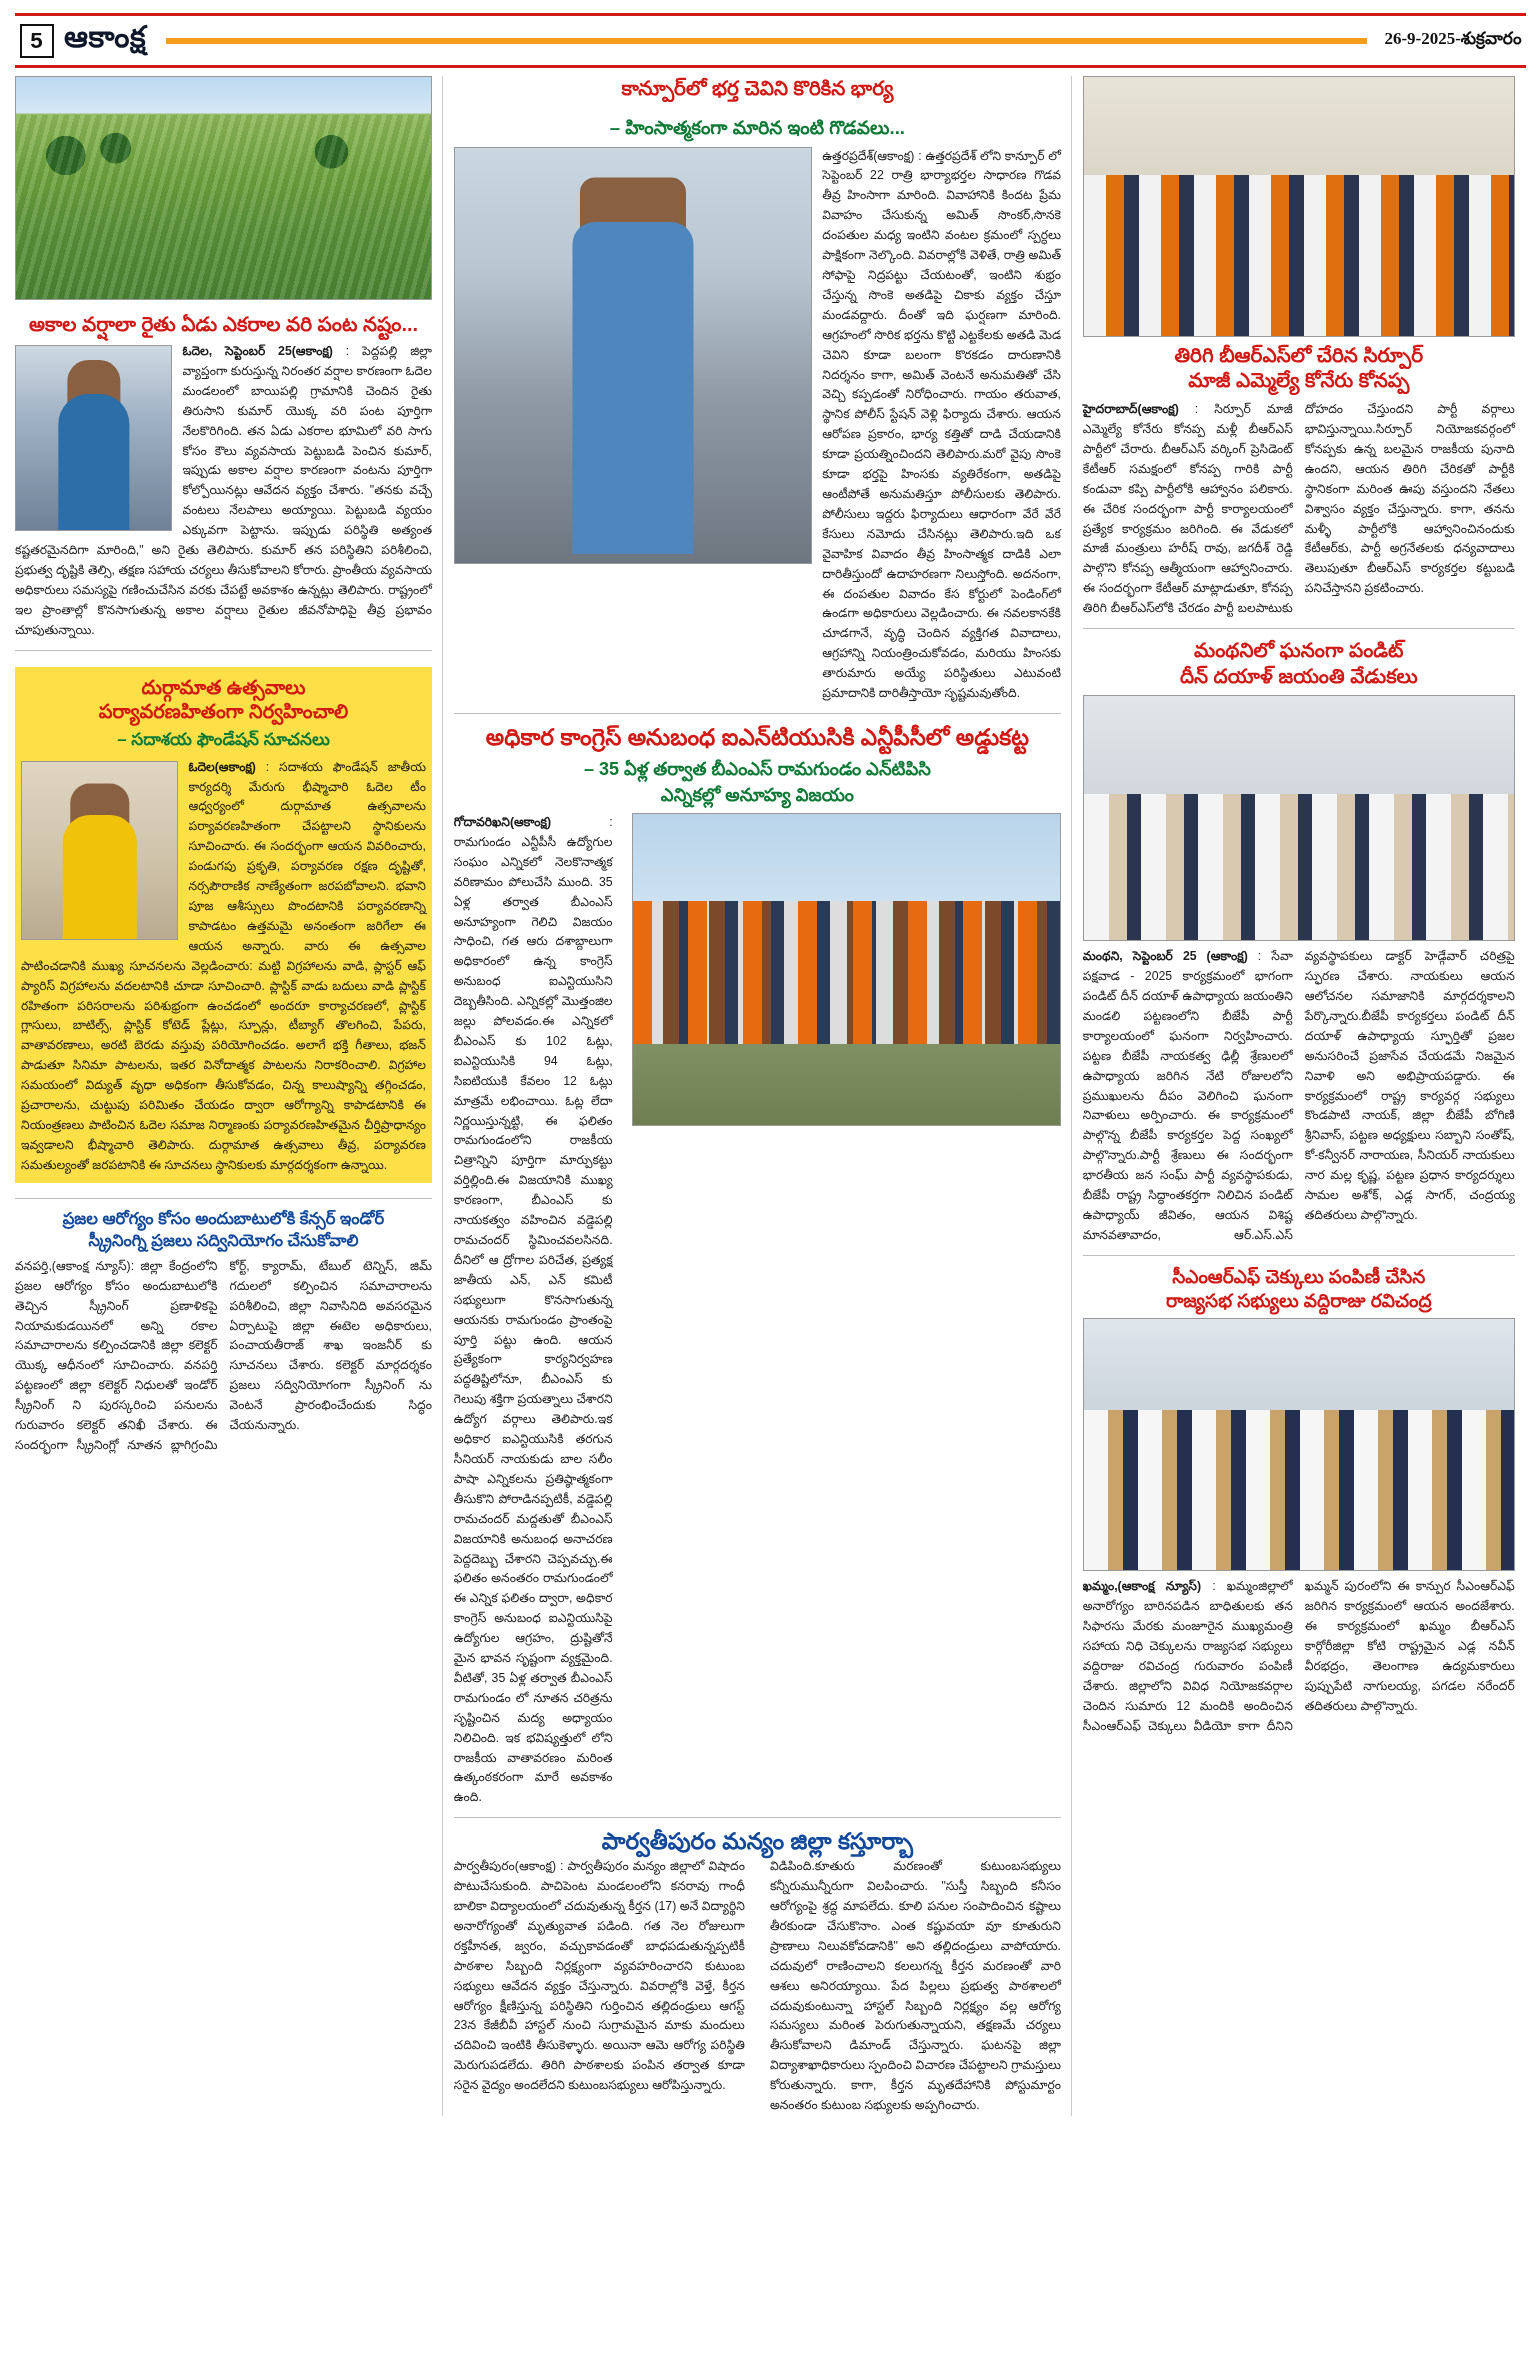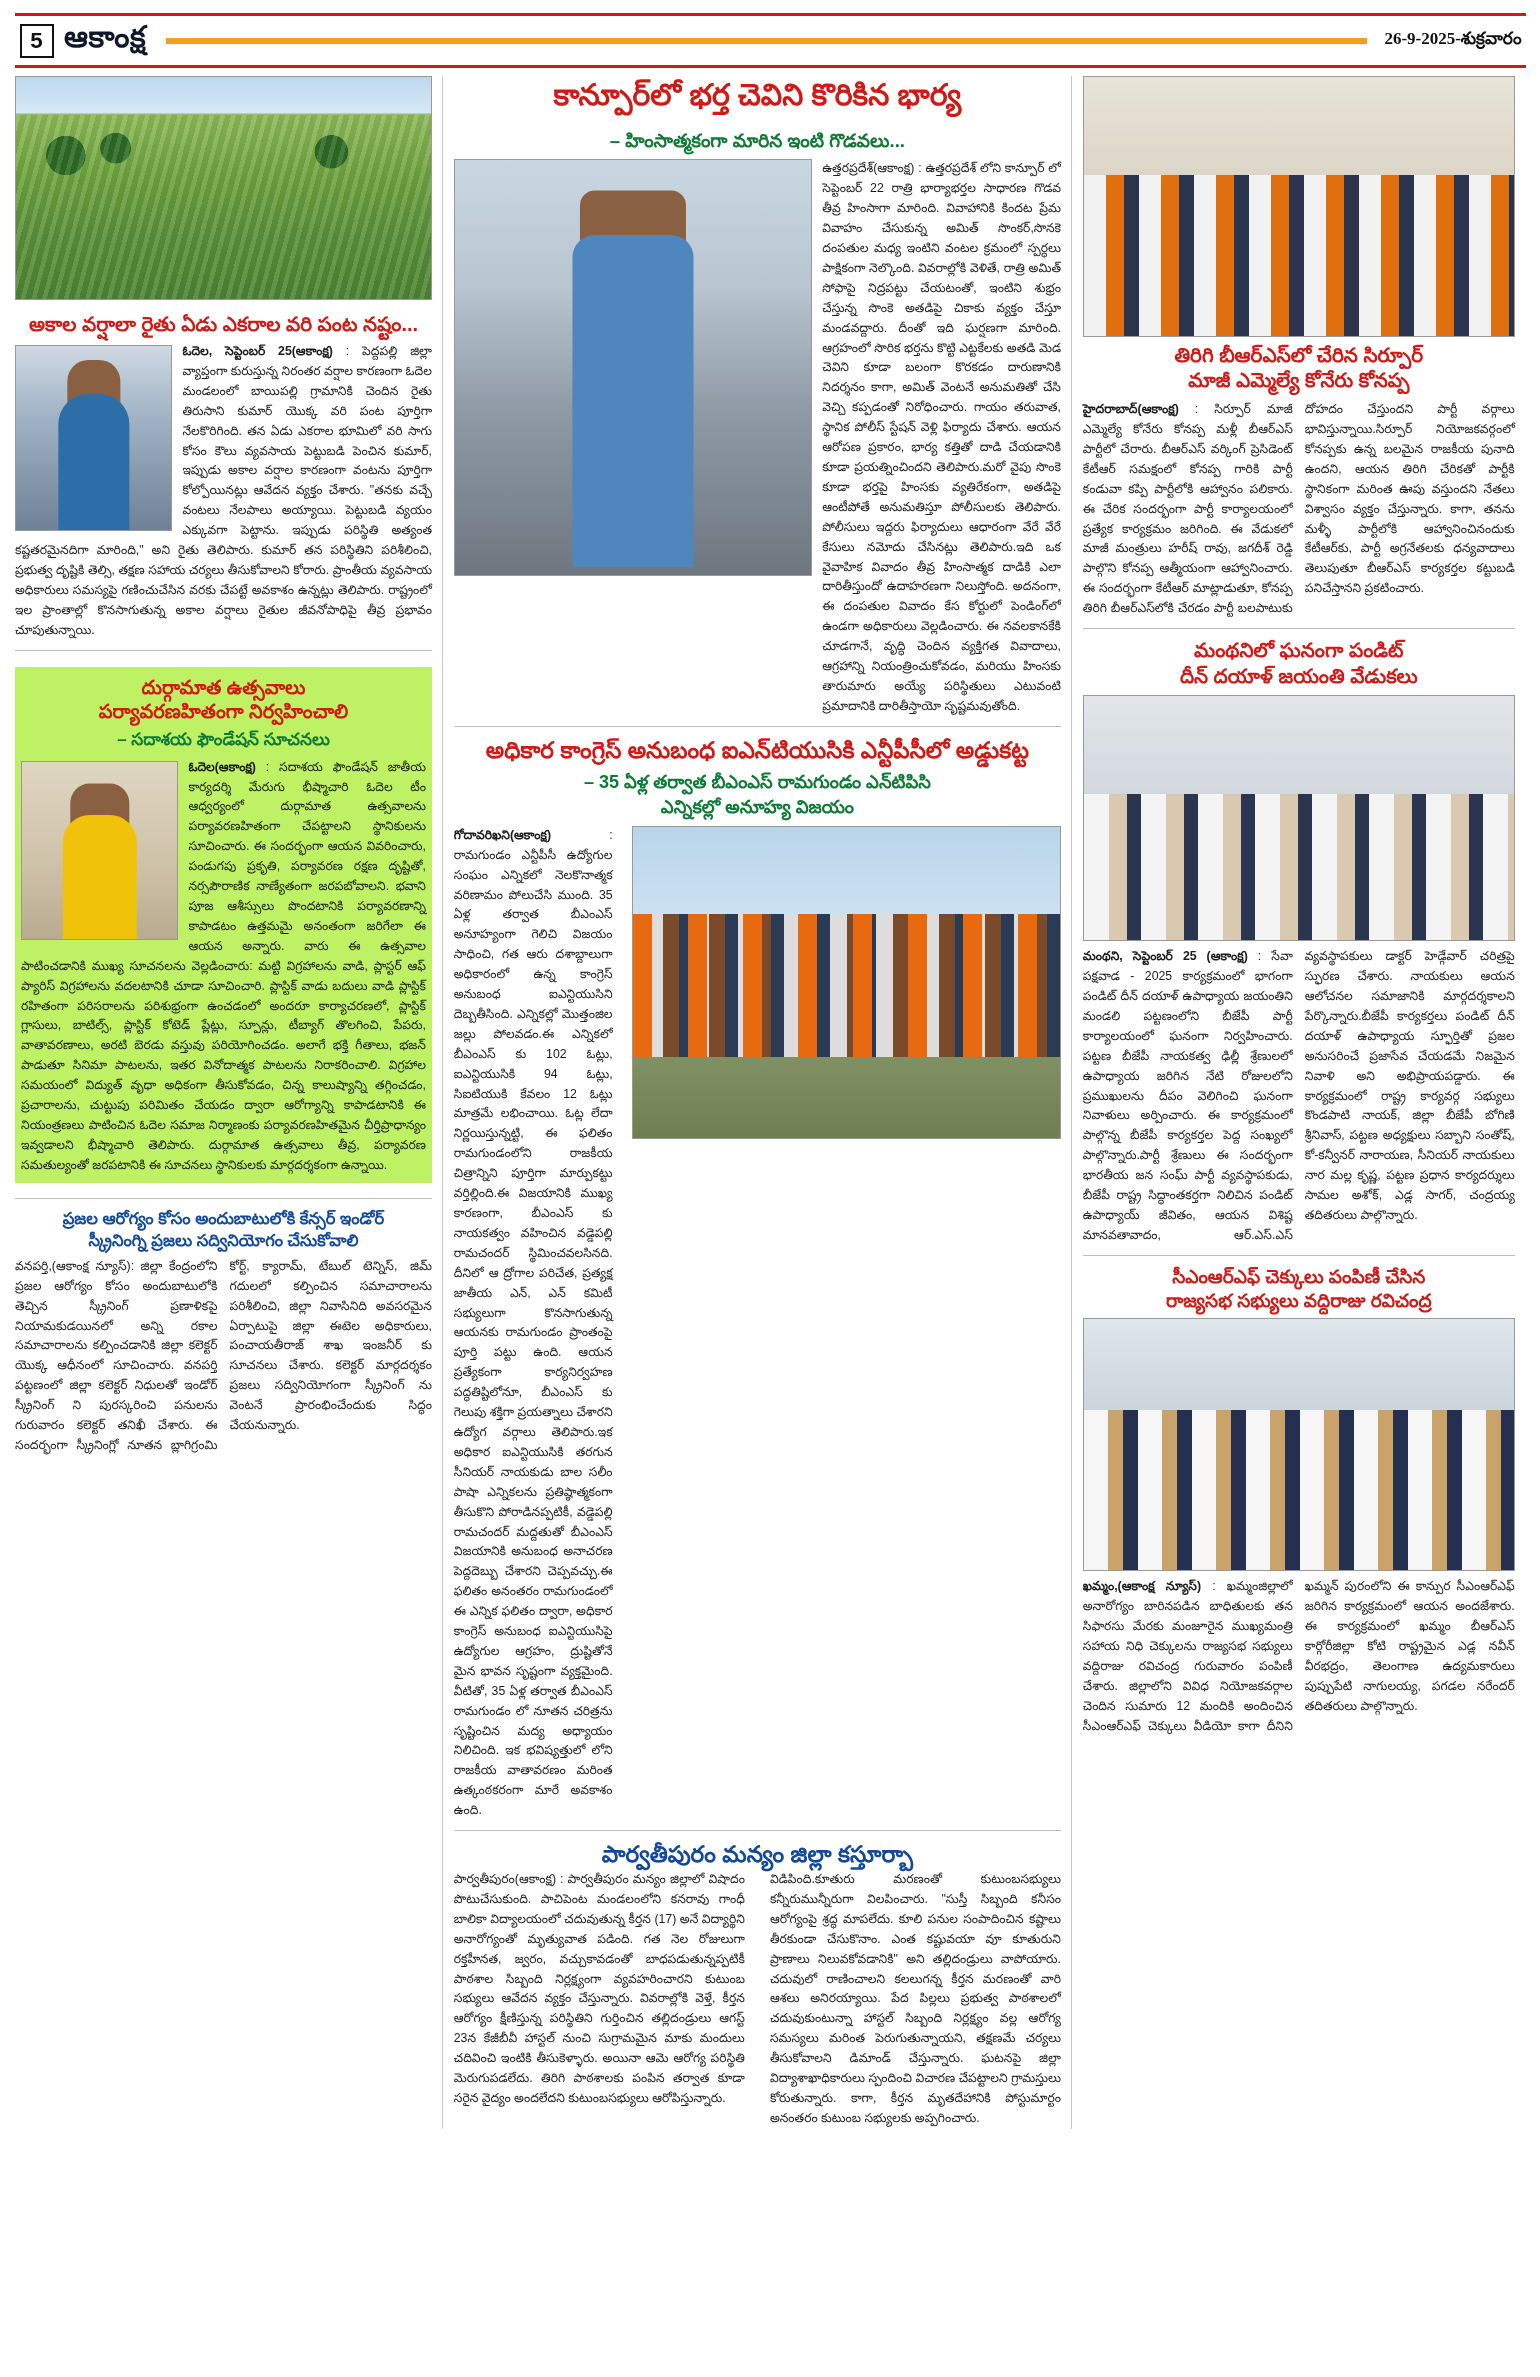--- a/index.html
+++ b/index.html
@@ -101,21 +101,21 @@
   .body-text {
     font-size: 12.3px;
     line-height: 1.62;
     text-align: justify;
     color: #1a1a1a;
     hyphens: auto;
   }
   .two-col { column-count: 2; column-gap: 12px; column-rule: 0; }
   .hr-thin { border:0; border-top:1.5px solid #bdbdbd; margin:9px 0; }
   .yellow-box {
-    background: #bef264;
+    background: #fde047;
     padding: 7.5px 6px;
     margin: 7.5px 0 6px;
   }
 
   
   .ph-field {
     height: 224px;
     background:
       linear-gradient(180deg, #bcd9ef 0%, #d6e8f5 16%, #8fb95a 17%, #6ea33f 45%, #59913a 72%, #4d8534 100%);
   }
@@ -256,21 +256,21 @@
         <div class="hl-blue" style="font-size:16.4px;">ప్రజల ఆరోగ్యం కోసం అందుబాటులోకి కేన్సర్ ఇండోర్</div>
         <div class="hl-blue" style="font-size:16.4px; margin-bottom:6px;">స్క్రీనింగ్ని ప్రజలు సద్వినియోగం చేసుకోవాలి</div>
         <div class="body-text two-col">వనపర్తి,(ఆకాంక్ష న్యూస్): జిల్లా కేంద్రంలోని ప్రజల ఆరోగ్యం కోసం అందుబాటులోకి తెచ్చిన స్క్రీనింగ్ ప్రణాళికపై నియామకుడయినలో అన్ని రకాల సమాచారాలను కల్పించడానికి జిల్లా కలెక్టర్ యొక్క ఆధీనంలో సూచించారు. వనపర్తి పట్టణంలో జిల్లా కలెక్టర్ నిధులతో ఇండోర్ స్క్రీనింగ్ ని పురస్కరించి పనులను గురువారం కలెక్టర్ తనిఖీ చేశారు. ఈ సందర్భంగా స్క్రీనింగ్లో నూతన బ్లాగిగ్రంమి కోర్ట్, క్యారామ్, టేబుల్ టెన్నిస్, జిమ్ గదులలో కల్పించిన సమాచారాలను పరిశీలించి, జిల్లా నివాసినిది అవసరమైన ఏర్పాటుపై జిల్లా ఈటెల అధికారులు, పంచాయతీరాజ్ శాఖ ఇంజనీర్ కు సూచనలు చేశారు. కలెక్టర్ మార్గదర్శకం ప్రజలు సద్వినియోగంగా స్క్రీనింగ్ ను వెంటనే ప్రారంభించేందుకు సిద్ధం చేయనున్నారు.</div>
       </div>
 
     </div>
 
     <div class="col col-mid">
 
       <div>
-        <div class="hl-red" style="font-size:30px; margin-bottom:14px;">కాన్పూర్‌లో భర్త చెవిని కొరికిన భార్య</div>
+        <div class="hl-red" style="font-size:20px; margin-bottom:14px;">కాన్పూర్‌లో భర్త చెవిని కొరికిన భార్య</div>
         <div class="sub-green" style="font-size:18.6px;">– హింసాత్మకంగా మారిన ఇంటి గొడవలు...</div>
         <div style="display:flex; gap:10.4px; align-items:flex-start;">
           <div style="width:60%;">
             <div class="photo ph-street"></div>
           </div>
           <div style="width:40%;" class="body-text">
             <span style="font-weight:normal;">ఉత్తరప్రదేశ్(ఆకాంక్ష)</span>
             <span>: ఉత్తరప్రదేశ్ లోని కాన్పూర్ లో సెప్టెంబర్ 22 రాత్రి భార్యాభర్తల సాధారణ గొడవ తీవ్ర హింసాగా మారింది. వివాహానికి కిందట ప్రేమ వివాహం చేసుకున్న అమిత్ సొంకర్,సొనకె దంపతుల మధ్య ఇంటిని వంటల క్రమంలో స్పర్ధలు పాక్షికంగా నెల్కొంది. వివరాల్లోకి వెళితే, రాత్రి అమిత్ సోఫాపై నిద్రపట్టు చేయటంతో, ఇంటిని శుభ్రం చేస్తున్న సొంకె అతడిపై చికాకు వ్యక్తం చేస్తూ మండవద్దారు. దీంతో ఇది ఘర్షణగా మారింది. ఆగ్రహంలో సొరిక భర్తను కొట్టి ఎట్టకేలకు అతడి మెడ చెవిని కూడా బలంగా కొరకడం దారుణానికి నిదర్శనం కాగా, అమిత్ వెంటనే అనుమతితో చేసి వెచ్చి కప్పడంతో నిరోధించారు. గాయం తరువాత, స్థానిక పోలీస్ స్టేషన్ వెళ్లి ఫిర్యాదు చేశారు. ఆయన ఆరోపణ ప్రకారం, భార్య కత్తితో దాడి చేయడానికి కూడా ప్రయత్నించిందని తెలిపారు.మరో వైపు సొంకె కూడా భర్తపై హింసకు వ్యతిరేకంగా, అతడిపై ఆంటీపోతే అనుమతిస్తూ పోలీసులకు తెలిపారు. పోలీసులు ఇద్దరు ఫిర్యాదులు ఆధారంగా వేరే వేరే కేసులు నమోదు చేసినట్లు తెలిపారు.ఇది ఒక వైవాహిక వివాదం తీవ్ర హింసాత్మక దాడికి ఎలా దారితీస్తుందో ఉదాహరణగా నిలుస్తోంది. అదనంగా, ఈ దంపతుల వివాదం కేస కోర్టులో పెండింగ్‌లో ఉండగా అధికారులు వెల్లడించారు. ఈ నవలకానకేకి చూడగానే, వృద్ధి చెందిన వ్యక్తిగత వివాదాలు, ఆగ్రహాన్ని నియంత్రించుకోవడం, మరియు హింసకు తారుమారు అయ్యే పరిస్థితులు ఎటువంటి ప్రమాదానికి దారితీస్తాయో సృష్టమవుతోంది.</span>
           </div>
         </div>

